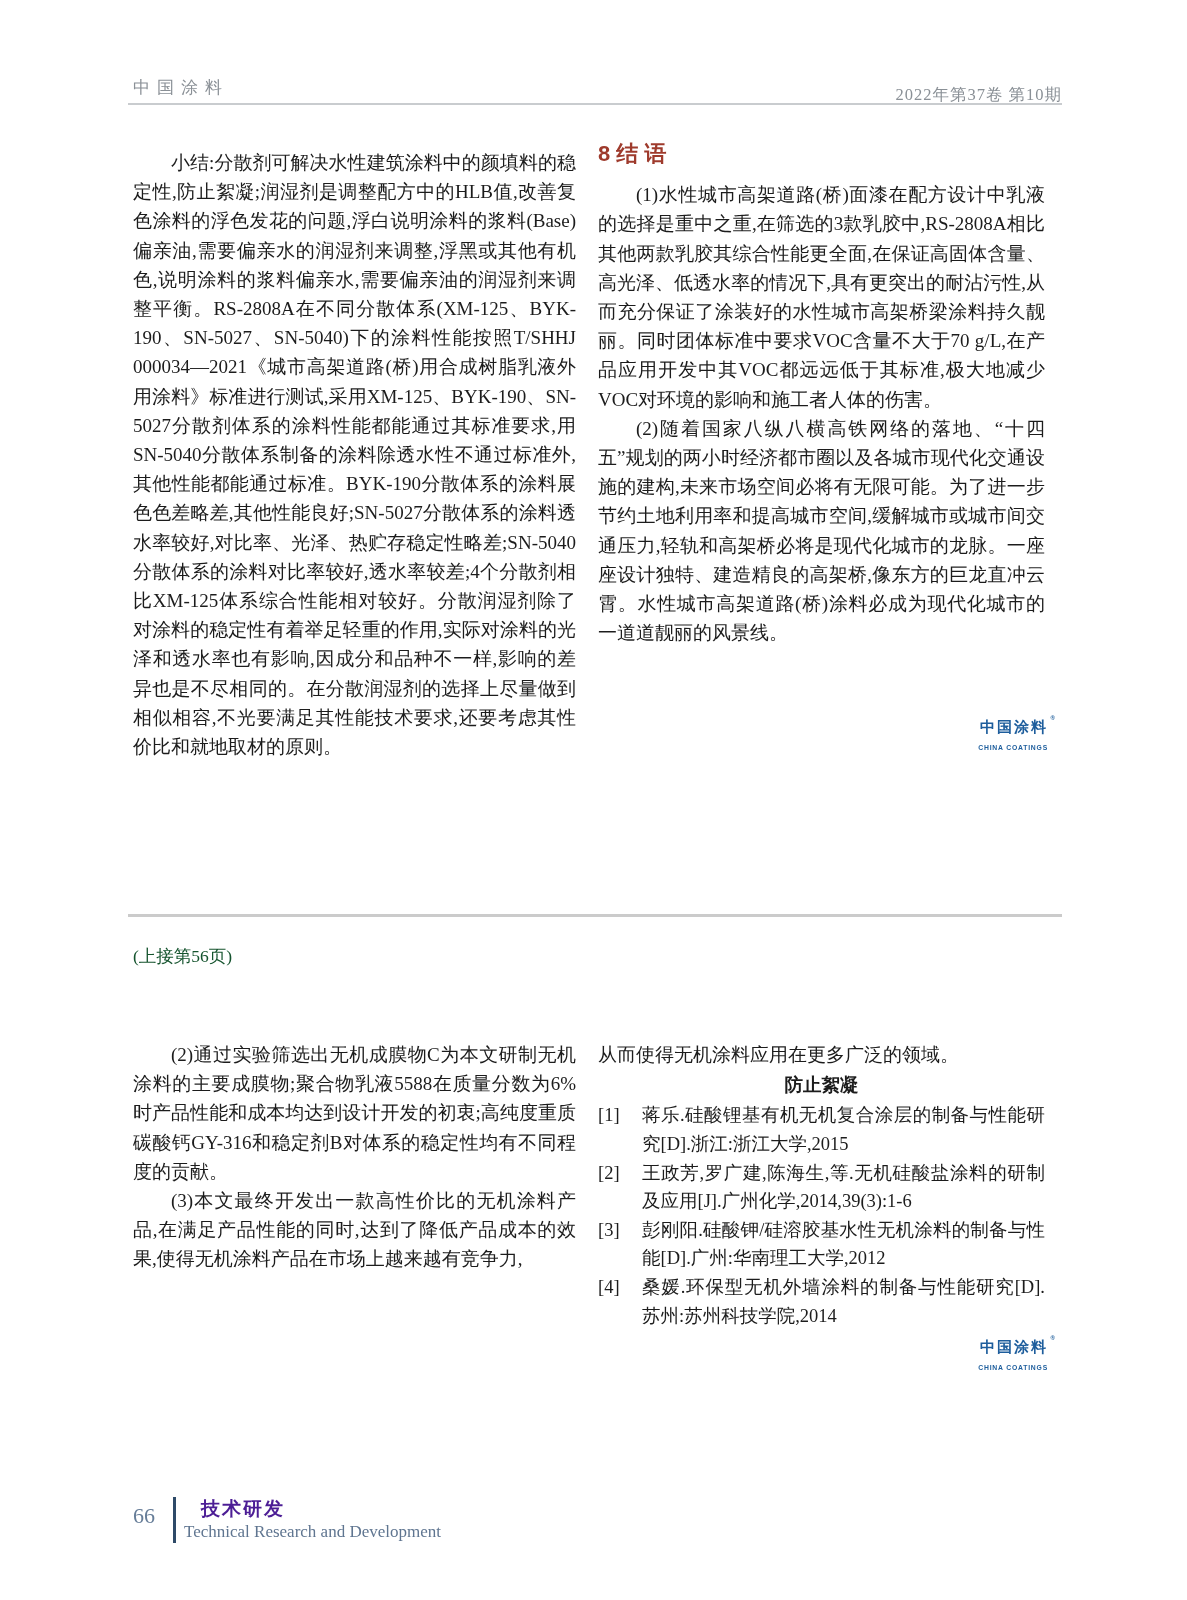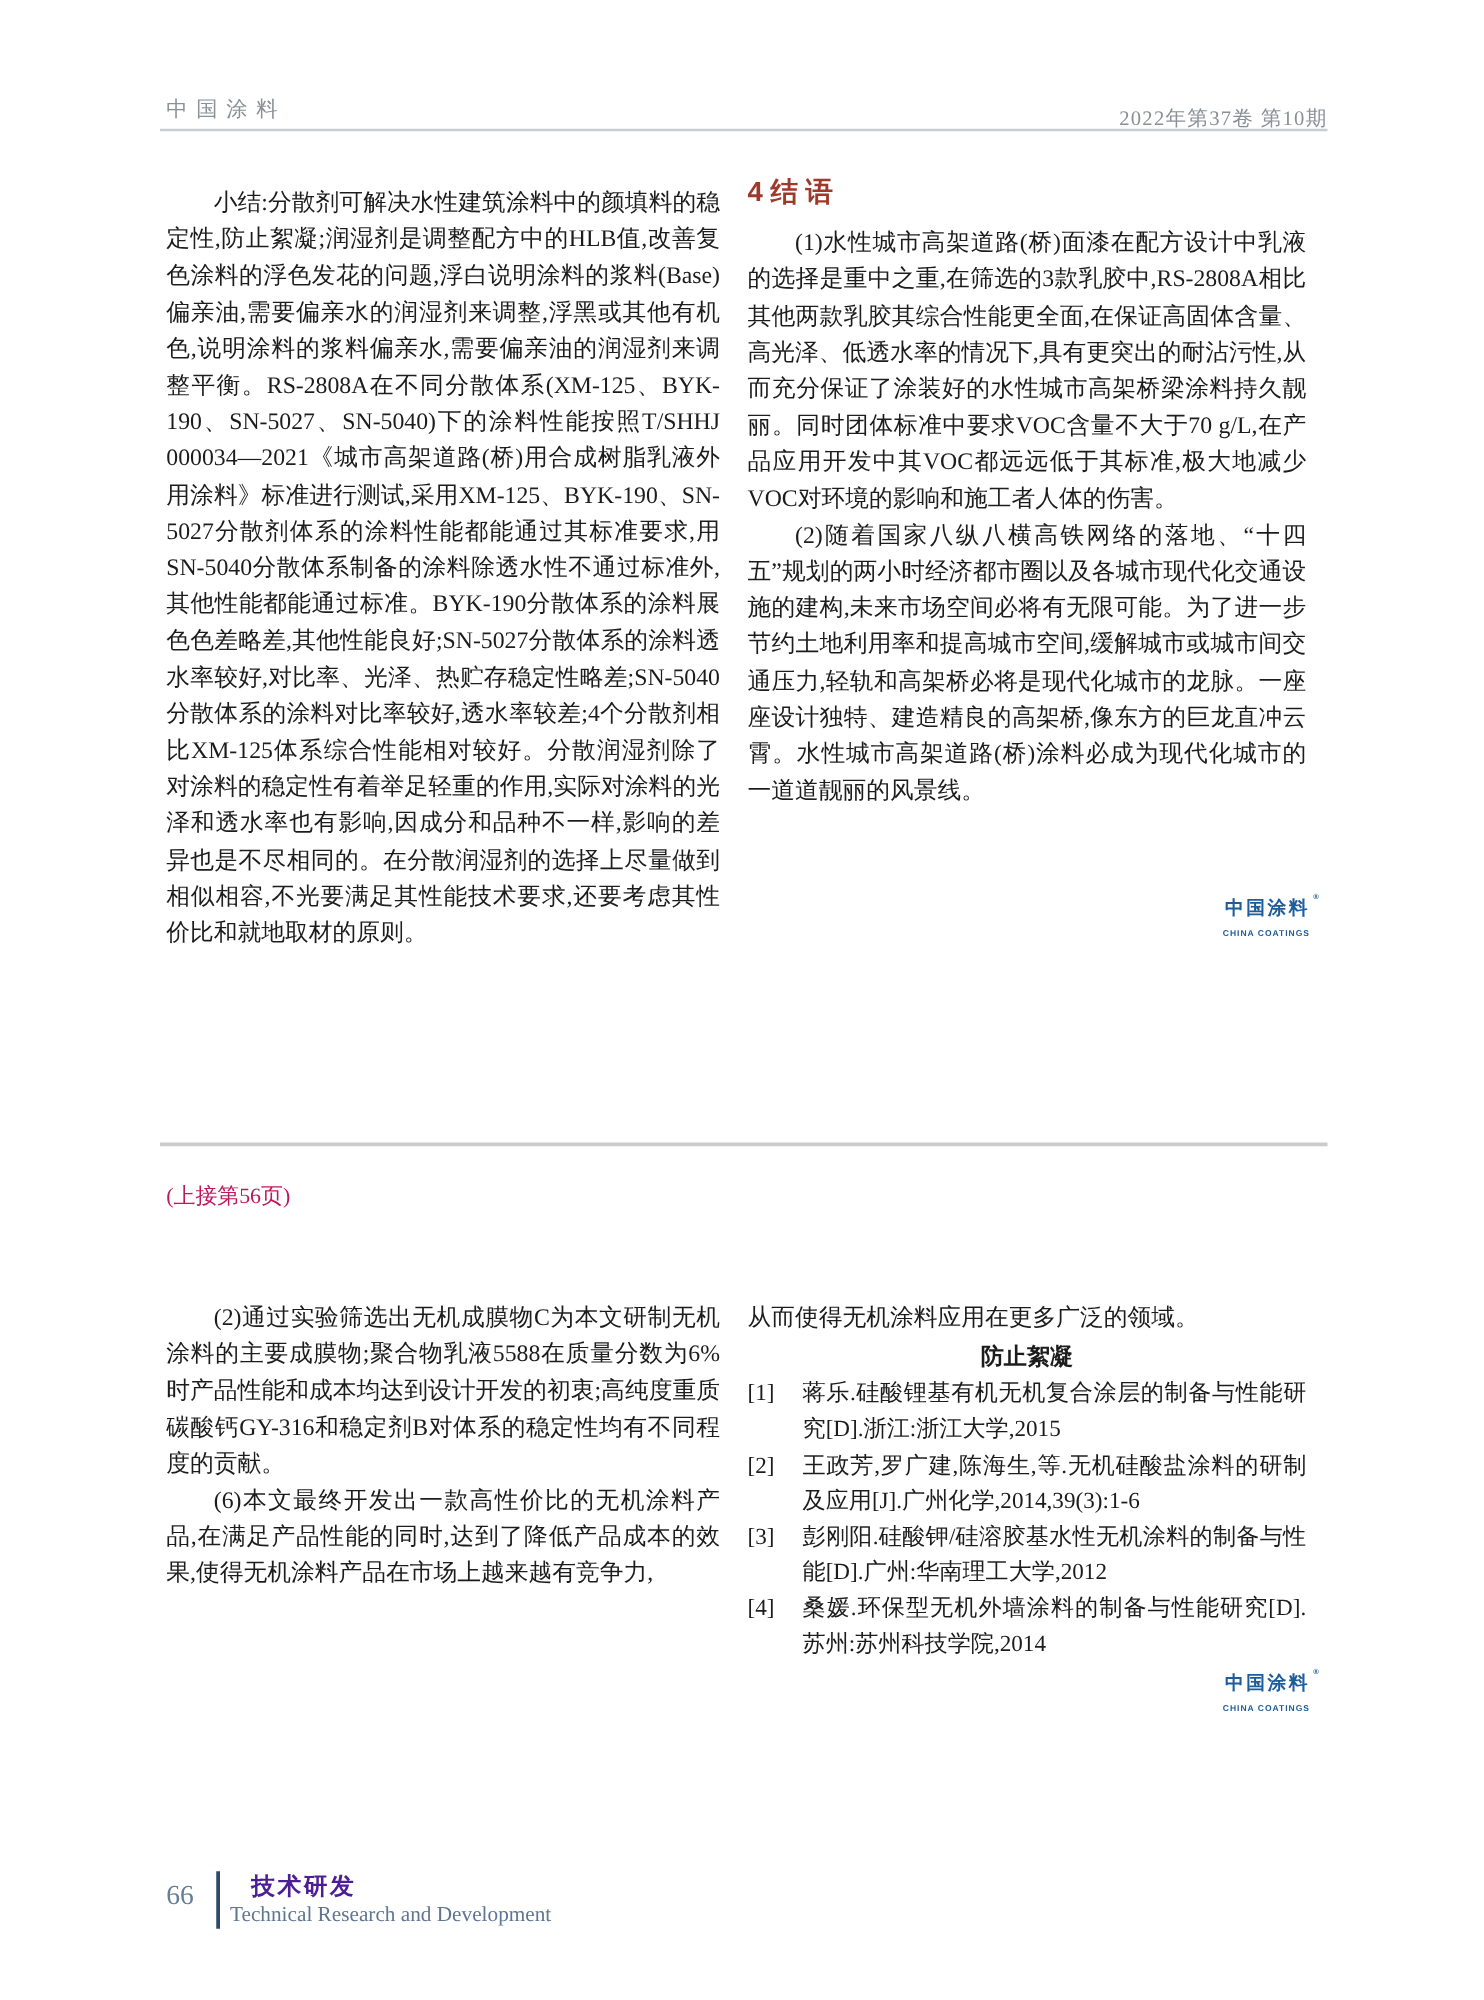--- a/index.html
+++ b/index.html
@@ -42,21 +42,21 @@
     font-family:"Liberation Sans","DejaVu Sans",sans-serif;
     margin-bottom:12px; text-align:left; text-indent:0;
   }
   
   .section-divider {
     position:absolute; left:128px; top:914px; width:934px; height:3px;
     background:#cbcbcb;
   }
   .continuation-note {
     position:absolute; left:133px; top:944px;
-    font-size:17.5px; color:#be185d;
+    font-size:17.5px; color:#14532d;
   }
   
   .references-heading {
     text-align:center; font-weight:bold; font-size:18.5px;
     font-family:"Liberation Sans","DejaVu Sans",sans-serif;
     margin:1px 0 2px 0; text-indent:0;
   }
   .reference-item {
     position:relative; padding-left:44px;
     font-size:18.5px; line-height:28.6px; text-align:justify;
@@ -105,36 +105,36 @@
 
   <div class="journal-name">中国涂料</div>
   <div class="issue-info">2022年第37卷   第10期</div>
   <div class="header-rule"></div>
 
   <div class="col upper-left">
     <p>小结:分散剂可解决水性建筑涂料中的颜填料的稳定性,防止絮凝;润湿剂是调整配方中的HLB值,改善复色涂料的浮色发花的问题,浮白说明涂料的浆料(Base)偏亲油,需要偏亲水的润湿剂来调整,浮黑或其他有机色,说明涂料的浆料偏亲水,需要偏亲油的润湿剂来调整平衡。RS-2808A在不同分散体系(XM-125、BYK-190、SN-5027、SN-5040)下的涂料性能按照T/SHHJ 000034—2021《城市高架道路(桥)用合成树脂乳液外用涂料》标准进行测试,采用XM-125、BYK-190、SN-5027分散剂体系的涂料性能都能通过其标准要求,用SN-5040分散体系制备的涂料除透水性不通过标准外,其他性能都能通过标准。BYK-190分散体系的涂料展色色差略差,其他性能良好;SN-5027分散体系的涂料透水率较好,对比率、光泽、热贮存稳定性略差;SN-5040分散体系的涂料对比率较好,透水率较差;4个分散剂相比XM-125体系综合性能相对较好。分散润湿剂除了对涂料的稳定性有着举足轻重的作用,实际对涂料的光泽和透水率也有影响,因成分和品种不一样,影响的差异也是不尽相同的。在分散润湿剂的选择上尽量做到相似相容,不光要满足其性能技术要求,还要考虑其性价比和就地取材的原则。</p>
   </div>
 
   <div class="col upper-right">
-    <div class="conclusion-heading">4  结  语</div>
+    <div class="conclusion-heading">8  结  语</div>
     <p>(1)水性城市高架道路(桥)面漆在配方设计中乳液的选择是重中之重,在筛选的3款乳胶中,RS-2808A相比其他两款乳胶其综合性能更全面,在保证高固体含量、高光泽、低透水率的情况下,具有更突出的耐沾污性,从而充分保证了涂装好的水性城市高架桥梁涂料持久靓丽。同时团体标准中要求VOC含量不大于70 g/L,在产品应用开发中其VOC都远远低于其标准,极大地减少VOC对环境的影响和施工者人体的伤害。</p>
     <p>(2)随着国家八纵八横高铁网络的落地、“十四五”规划的两小时经济都市圈以及各城市现代化交通设施的建构,未来市场空间必将有无限可能。为了进一步节约土地利用率和提高城市空间,缓解城市或城市间交通压力,轻轨和高架桥必将是现代化城市的龙脉。一座座设计独特、建造精良的高架桥,像东方的巨龙直冲云霄。水性城市高架道路(桥)涂料必成为现代化城市的一道道靓丽的风景线。</p>
   </div>
 
   <div class="logo logo-top1">
     <span class="logo-cn"><span>中国涂料</span><span class="logo-reg">®</span></span><br>
     <span class="logo-en">CHINA COATINGS</span>
   </div>
 
   <div class="section-divider"></div>
   <div class="continuation-note">(上接第56页)</div>
 
   <div class="col lower-left">
     <p>(2)通过实验筛选出无机成膜物C为本文研制无机涂料的主要成膜物;聚合物乳液5588在质量分数为6%时产品性能和成本均达到设计开发的初衷;高纯度重质碳酸钙GY-316和稳定剂B对体系的稳定性均有不同程度的贡献。</p>
-    <p>(6)本文最终开发出一款高性价比的无机涂料产品,在满足产品性能的同时,达到了降低产品成本的效果,使得无机涂料产品在市场上越来越有竞争力,</p>
+    <p>(3)本文最终开发出一款高性价比的无机涂料产品,在满足产品性能的同时,达到了降低产品成本的效果,使得无机涂料产品在市场上越来越有竞争力,</p>
   </div>
 
   <div class="col lower-right">
     <p class="no-indent">从而使得无机涂料应用在更多广泛的领域。</p>
     <div class="references-heading">防止絮凝</div>
     <div class="reference-item">
       <span class="reference-label">[1]</span>
       <span>蒋乐.硅酸锂基有机无机复合涂层的制备与性能研究[D].浙江:浙江大学,2015</span>
     </div>
     <div class="reference-item">

